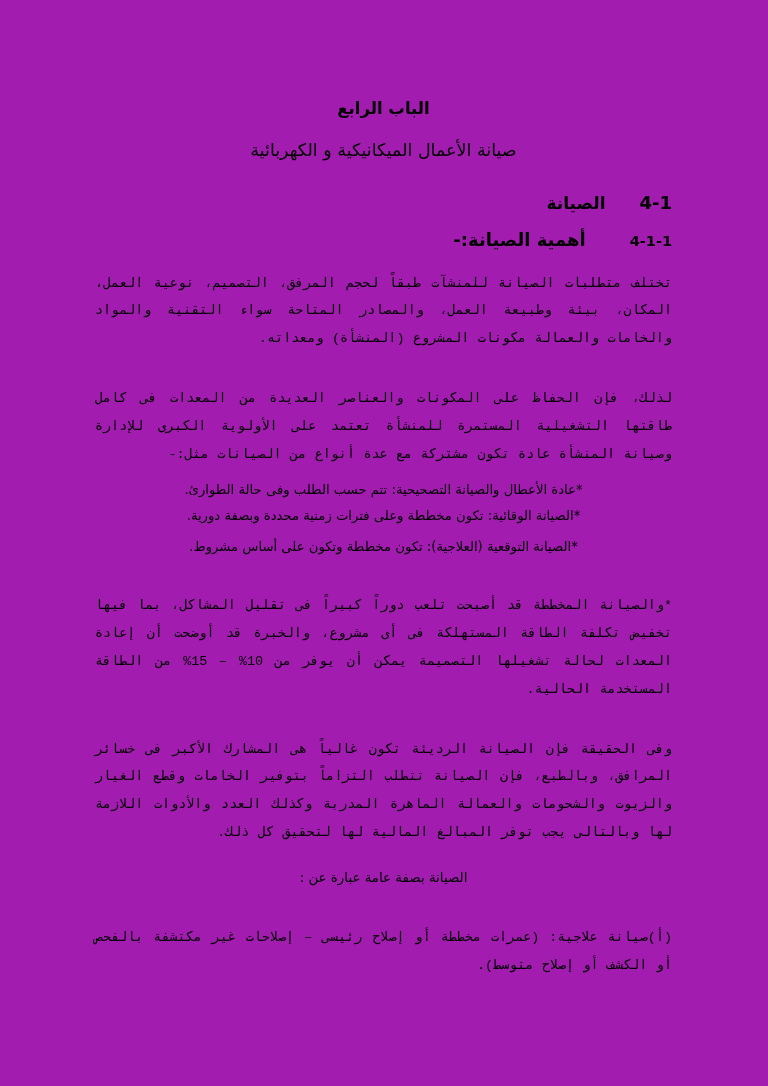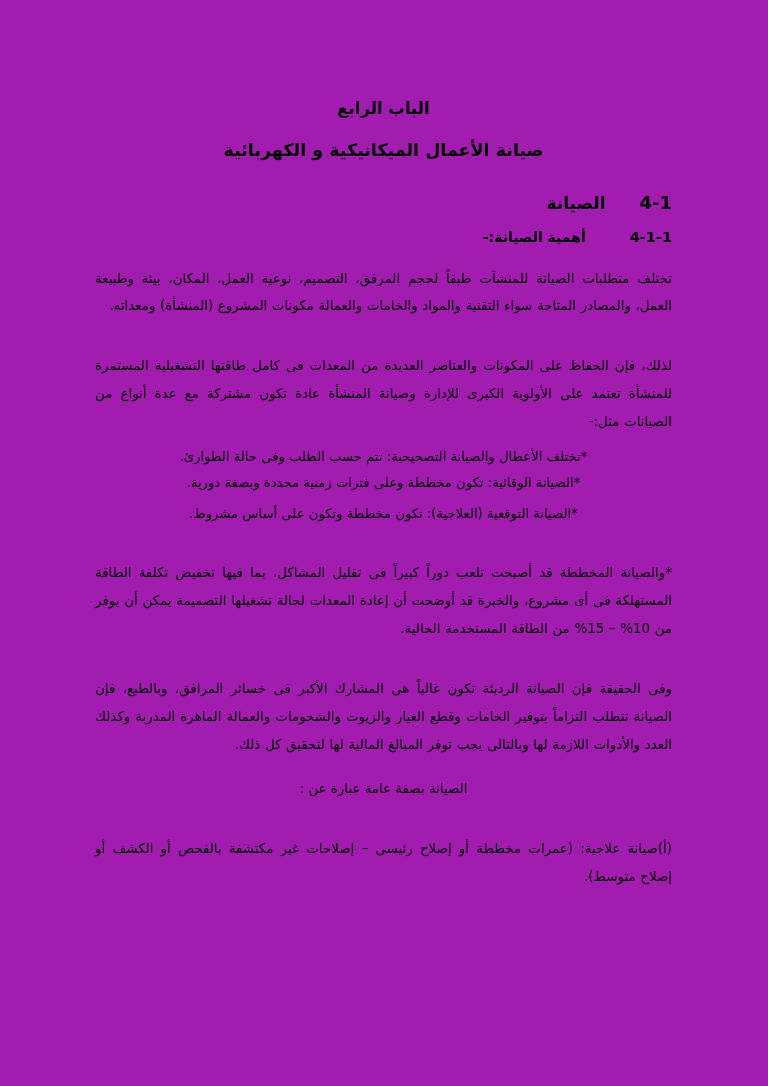--- a/index.html
+++ b/index.html
@@ -38,21 +38,21 @@
   .doc-title {
     font-weight: bold;
     font-size: 16.5px;
     text-align: center;
     text-align-last: center;
     line-height: 1.55;
     margin: 0 0 2px 0;
     letter-spacing: 0;
   }
   .doc-subtitle {
-    font-weight: bold;
+    font-weight: normal;
     font-size: 17.5px;
     text-align: center;
     text-align-last: center;
     line-height: 1.6;
     margin: 14px 0 0 0;
   }
 
   
   .section-row {
     display: flex;
@@ -78,32 +78,33 @@
   .section-title {
     font-weight: bold;
     flex: 0 0 auto;
     white-space: nowrap;
   }
   .section-row.level1 .section-title {
     font-size: 17px;
     margin-right: 34px;
   }
   .section-row.level2 .section-title {
-    font-size: 14px;
+    font-size: 18px;
     margin-right: 44px;
   }
 
   
   p.body {
     font-size: 13.4px;
     line-height: 2.08;
     margin: 32px 0 0 0;
     text-align: justify;
     text-align-last: right;
     word-spacing: 0.4px;
+    font-family: Liberation Mono, monospace;
   }
   p.body.first { margin-top: 20px; }
 
   
   .star-list {
     margin: 8px 0 0 0;
     padding: 0;
     list-style: none;
   }
   .star-list li {
@@ -156,21 +157,21 @@
       <span class="section-num">4-1-1</span>
       <span class="section-title">أهمية الصيانة:-</span>
     </div>
 
     <p class="body first">تختلف متطلبات الصيانة للمنشآت طبقاً لحجم المرفق، التصميم، نوعية العمل، المكان، بيئة وطبيعة العمل، والمصادر المتاحة سواء التقنية والمواد والخامات والعمالة مكونات المشروع (المنشأة) ومعداته.</p>
 
 
     <p class="body">لذلك، فإن الحفاظ على المكونات والعناصر العديدة من المعدات فى كامل طاقتها التشغيلية المستمرة للمنشأة تعتمد على الأولوية الكبرى للإدارة وصيانة المنشأة عادة تكون مشتركة مع عدة أنواع من الصيانات مثل:-</p>
 
     <ul class="star-list">
-      <li>*تختلف الأعطال والصيانة التصحيحية: تتم حسب الطلب وفى حالة الطوارئ.</li>
+      <li>*عادة الأعطال والصيانة التصحيحية: تتم حسب الطلب وفى حالة الطوارئ.</li>
       <li>*الصيانة الوقائية: تكون مخططة وعلى فترات زمنية محددة وبصفة دورية.</li>
       <li class="spaced">*الصيانة التوقعية (العلاجية): تكون مخططة وتكون على أساس مشروط.</li>
     </ul>
 
 
     <p class="body">*والصيانة المخططة قد أصبحت تلعب دوراً كبيراً فى تقليل المشاكل، بما فيها تخفيض تكلفة الطاقة المستهلكة فى أى مشروع، والخبرة قد أوضحت أن إعادة المعدات لحالة تشغيلها التصميمة يمكن أن يوفر من 10% – 15% من الطاقة المستخدمة الحالية.</p>
 
     <p class="body">وفى الحقيقة فإن الصيانة الرديئة تكون غالياً هى المشارك الأكبر فى خسائر المرافق، وبالطبع، فإن الصيانة تتطلب التزاماً بتوفير الخامات وقطع الغيار والزيوت والشحومات والعمالة الماهرة المدربة وكذلك العدد والأدوات اللازمة لها وبالتالى يجب توفر المبالغ المالية لها لتحقيق كل ذلك.</p>
 
     <p class="centered-line">الصيانة بصفة عامة عبارة عن :</p>

